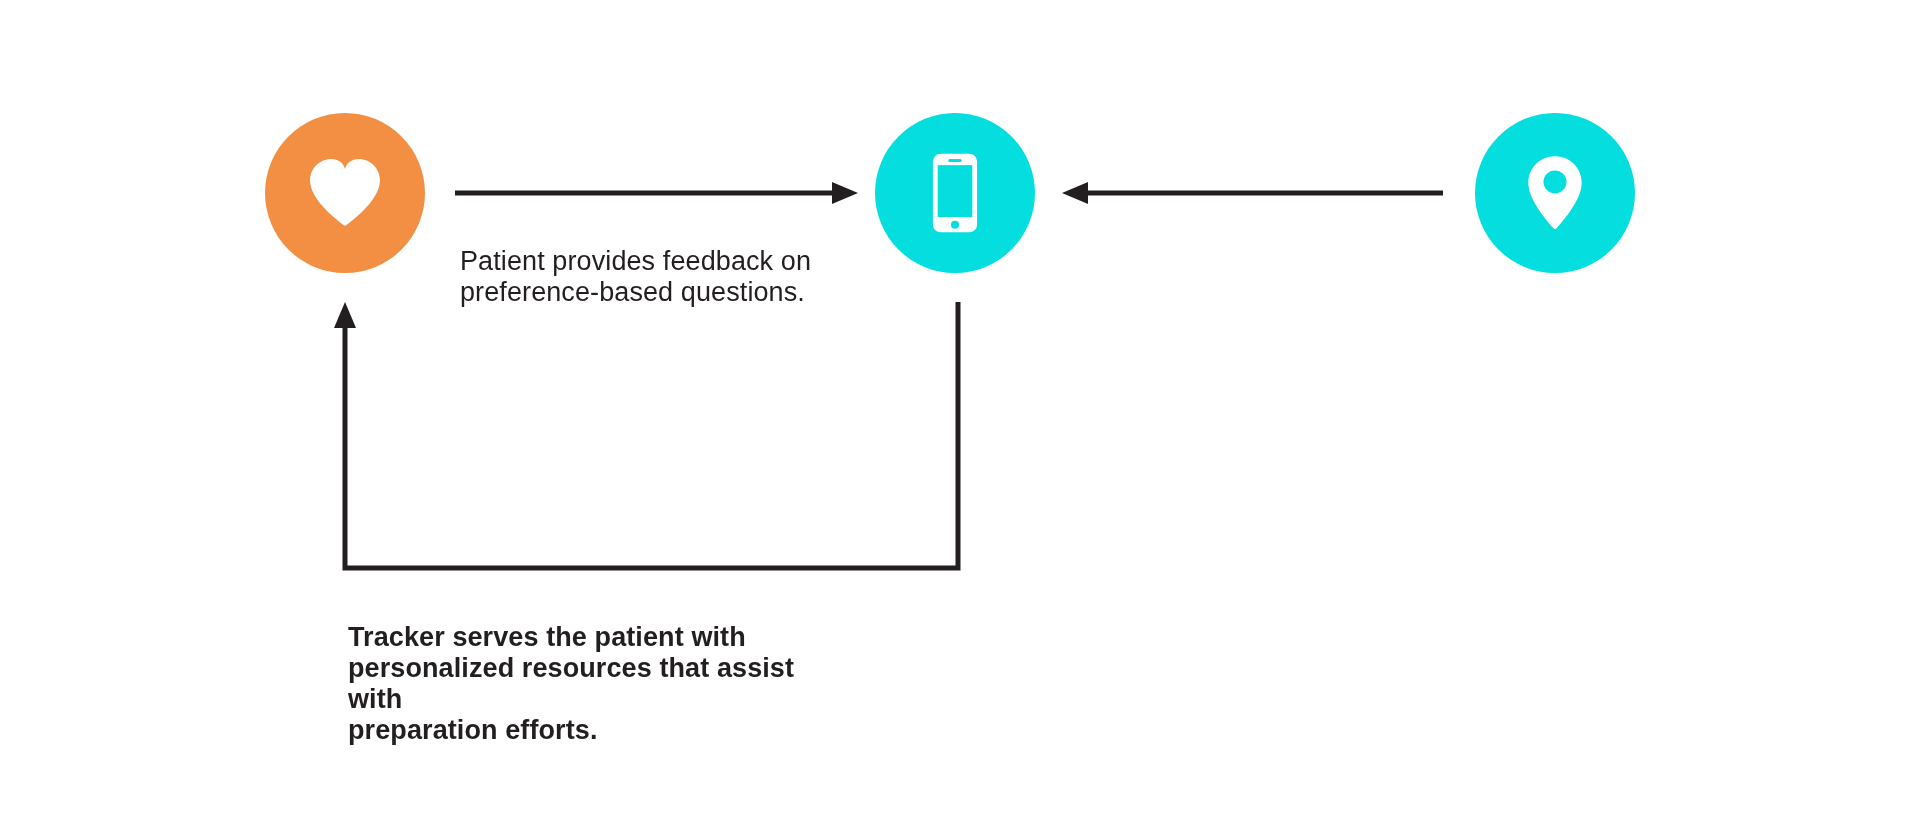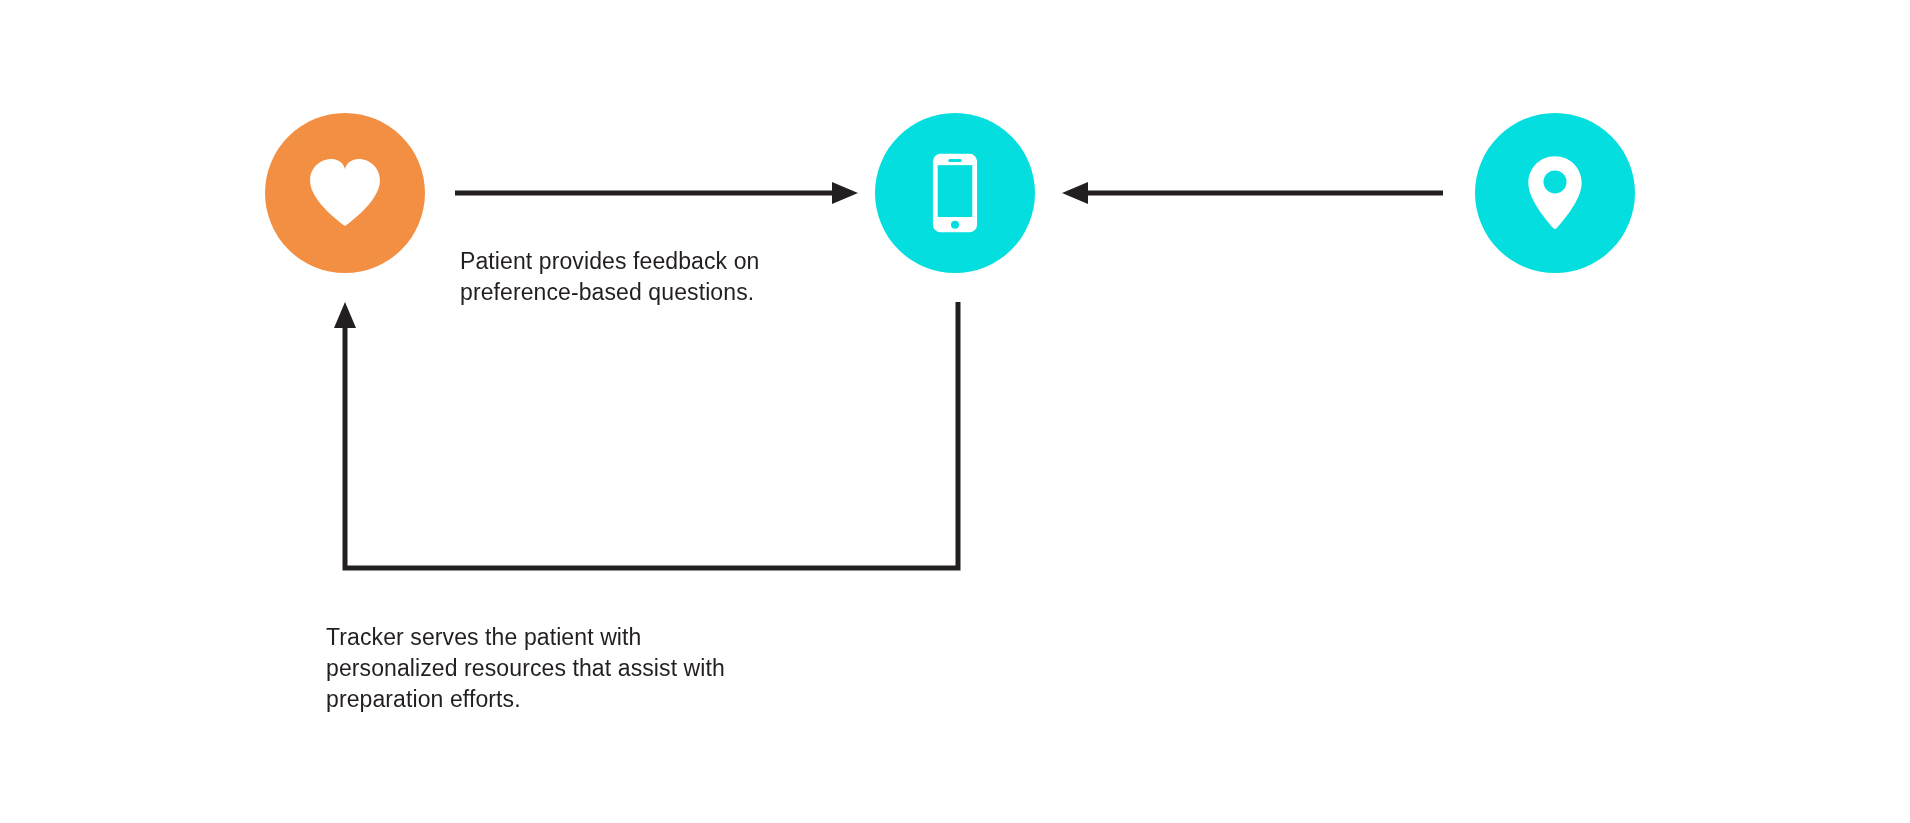--- a/index.html
+++ b/index.html
@@ -42,29 +42,29 @@
     top: 0;
     width: 1910px;
     height: 823px;
     pointer-events: none;
   }
 
   
   .caption {
     position: absolute;
     font-family: "Liberation Sans", sans-serif;
-    font-size: 23px;
+    font-size: 27px;
     line-height: 31px;
     color: #231f20;
     white-space: pre-line;
     letter-spacing: 0.1px;
   }
   #caption-feedback   { left: 460px;  top: 246px; width: 420px; }
   #caption-aggregate  { left: 1068px; top: 248px; width: 400px; }
-  #caption-serve      { left: 326px;  top: 622px; width: 470px; }
+  #caption-serve      { left: 348px;  top: 622px; width: 470px; font-weight: bold; }
 </style>
 </head>
 <body>
 
 <div id="canvas">
 
   <div class="node" id="node-patient">
     <span>
       <svg width="92" height="92" viewBox="0 0 100 100" aria-hidden="true">
         <path fill="#ffffff" d="M50 86 C50 86 12 60 12 36.5 C12 22.5 23 13 35 13 C43 13 48.5 17.5 50 24 C51.5 17.5 57 13 65 13 C77 13 88 22.5 88 36.5 C88 60 50 86 50 86 Z"></path>

